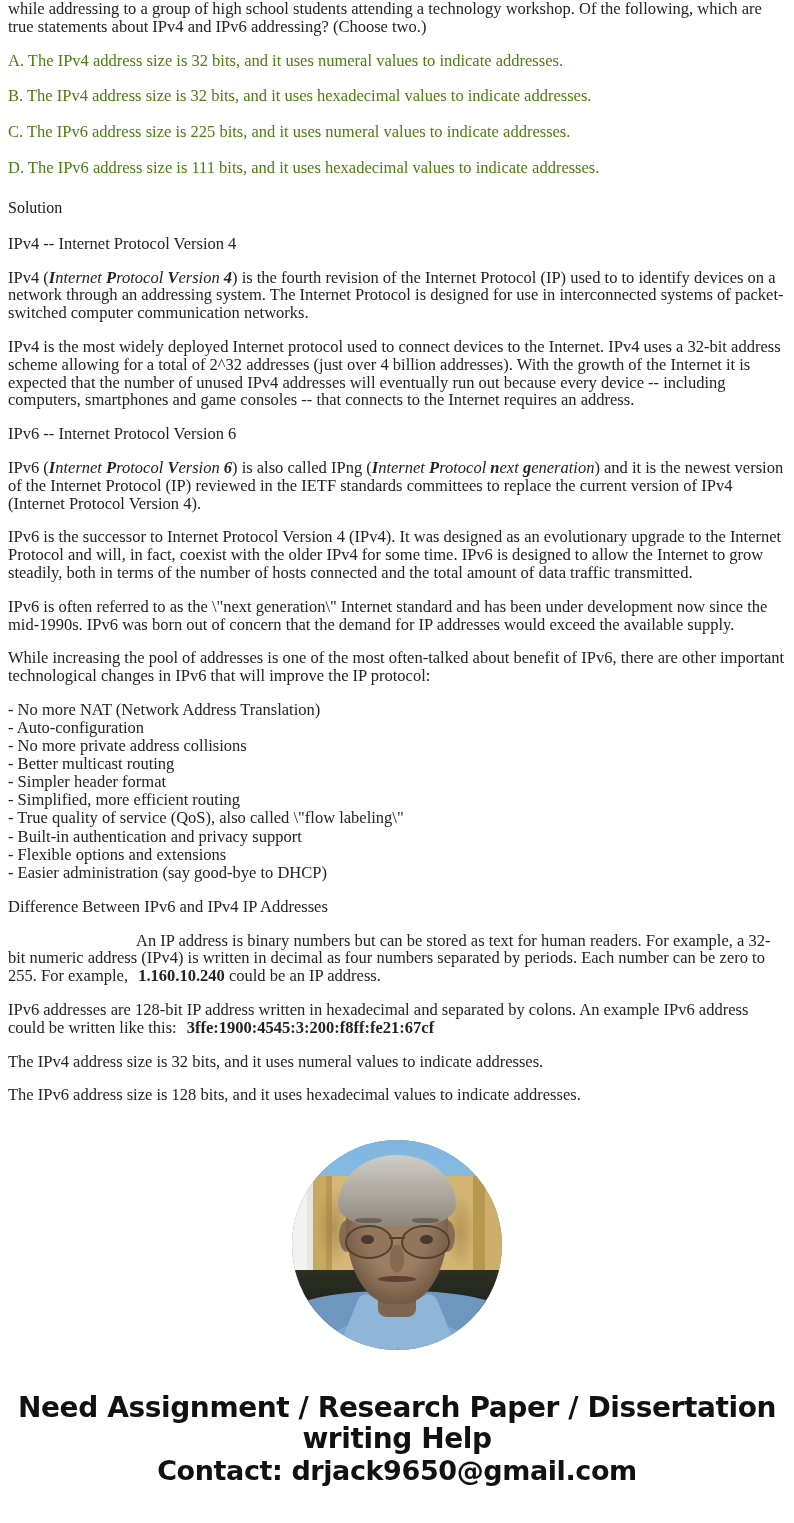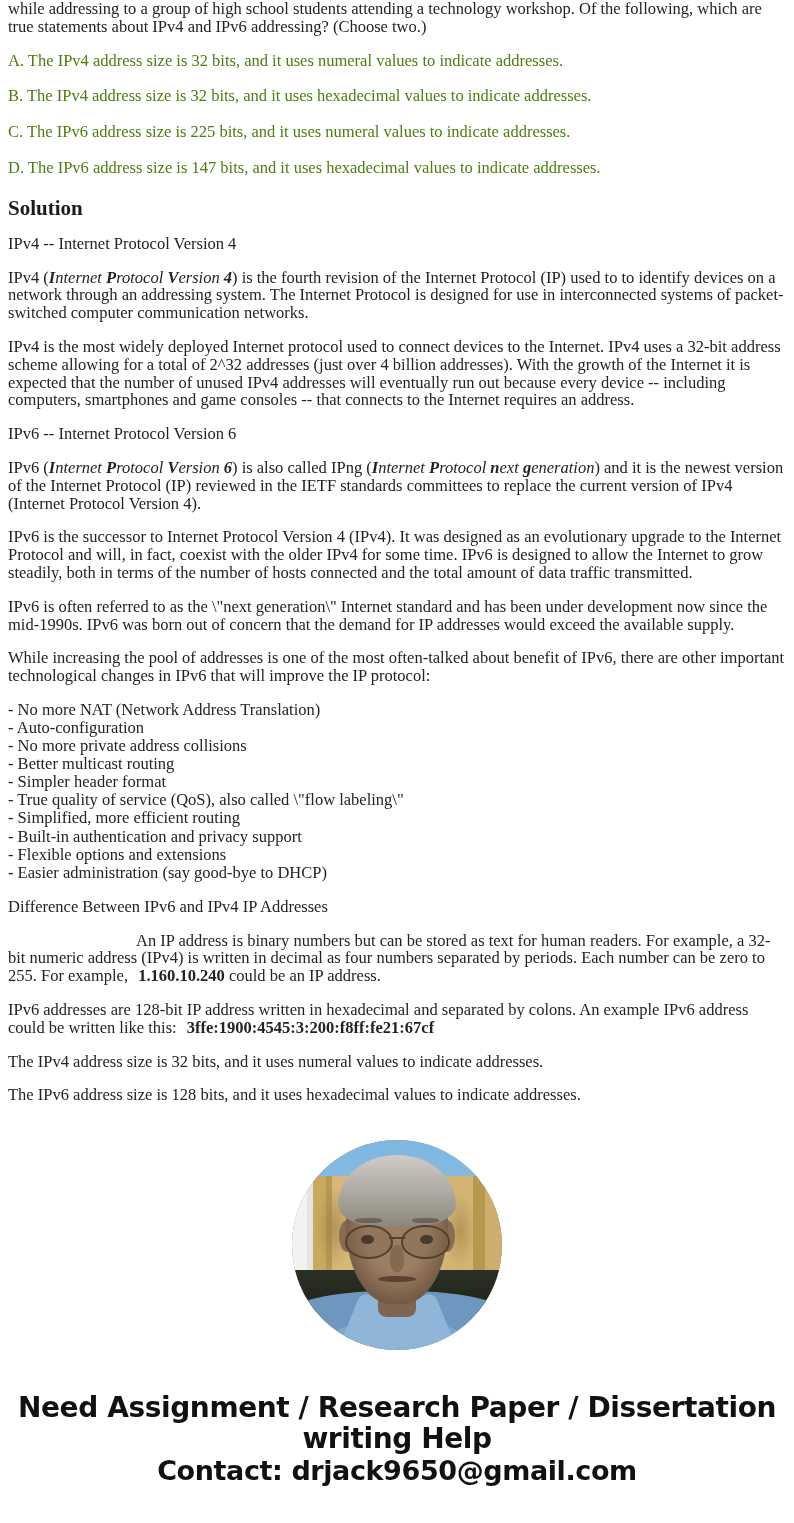--- a/index.html
+++ b/index.html
@@ -36,23 +36,23 @@
   }
 
   .choice {
     font-size: 16.5px;
     line-height: 17.8px;
     margin: 0 0 18px 0;
     color: #4d7c0f;
   }
 
   h2.section-heading {
-    font-size: 21px;
+    font-size: 16px;
     line-height: 22px;
-    font-weight: bold;
+    font-weight: normal;
     margin: 20px 0 16px 0;
     color: #1a1a1a;
   }
 
   .line {
     font-size: 16.5px;
     line-height: 17.8px;
     margin: 0 0 16px 0;
     color: #232323;
   }
@@ -221,21 +221,21 @@
 </head>
 <body>
 
 <div class="page">
 
   <p class="para clipped-top">while addressing to a group of high school students attending a technology workshop. Of the following, which are true statements about IPv4 and IPv6 addressing? (Choose two.)</p>
 
   <p class="choice">A. The IPv4 address size is 32 bits, and it uses numeral values to indicate addresses.</p>
   <p class="choice">B. The IPv4 address size is 32 bits, and it uses hexadecimal values to indicate addresses.</p>
   <p class="choice">C. The IPv6 address size is 225 bits, and it uses numeral values to indicate addresses.</p>
-  <p class="choice">D. The IPv6 address size is 147 bits, and it uses hexadecimal values to indicate addresses.</p>
+  <p class="choice">D. The IPv6 address size is 111 bits, and it uses hexadecimal values to indicate addresses.</p>
 
   <h2 class="section-heading">Solution</h2>
 
   <p class="line">IPv4 -- Internet Protocol Version 4</p>
 
   <p class="para">
     <span>IPv4 (</span><span class="bi">I</span><span class="i">nternet </span><span class="bi">P</span><span class="i">rotocol </span><span class="bi">V</span><span class="i">ersion </span><span class="bi">4</span><span>) is the fourth revision of the Internet Protocol (IP) used to to identify devices on a network through an addressing system. The Internet Protocol is designed for use in interconnected systems of packet-switched computer communication networks.</span>
   </p>
 
   <p class="para">IPv4 is the most widely deployed Internet protocol used to connect devices to the Internet. IPv4 uses a 32-bit address scheme allowing for a total of 2^32 addresses (just over 4 billion addresses). With the growth of the Internet it is expected that the number of unused IPv4 addresses will eventually run out because every device -- including computers, smartphones and game consoles -- that connects to the Internet requires an address.</p>
@@ -249,22 +249,22 @@
   <p class="para">IPv6 is the successor to Internet Protocol Version 4 (IPv4). It was designed as an evolutionary upgrade to the Internet Protocol and will, in fact, coexist with the older IPv4 for some time. IPv6 is designed to allow the Internet to grow steadily, both in terms of the number of hosts connected and the total amount of data traffic transmitted.</p>
   <p class="para">IPv6 is often referred to as the \"next generation\" Internet standard and has been under development now since the mid-1990s. IPv6 was born out of concern that the demand for IP addresses would exceed the available supply.</p>
   <p class="para">While increasing the pool of addresses is one of the most often-talked about benefit of IPv6, there are other important technological changes in IPv6 that will improve the IP protocol:</p>
 
   <div class="bullets">
     <p class="bullet">- No more NAT (Network Address Translation)</p>
     <p class="bullet">- Auto-configuration</p>
     <p class="bullet">- No more private address collisions</p>
     <p class="bullet">- Better multicast routing</p>
     <p class="bullet">- Simpler header format</p>
+    <p class="bullet">- Simplified, more efficient routing</p>
     <p class="bullet">- True quality of service (QoS), also called \"flow labeling\"</p>
-    <p class="bullet">- Simplified, more efficient routing</p>
     <p class="bullet">- Built-in authentication and privacy support</p>
     <p class="bullet">- Flexible options and extensions</p>
     <p class="bullet">- Easier administration (say good-bye to DHCP)</p>
   </div>
 
   <p class="line">Difference Between IPv6 and IPv4 IP Addresses</p>
 
   <p class="para indented">
     <span>An IP address is binary numbers but can be stored as text for human readers. For example, a 32-bit numeric address (IPv4) is written in decimal as four numbers separated by periods. Each number can be zero to 255. For example, </span><span class="b">1.160.10.240</span><span> could be an IP address.</span>
   </p>

